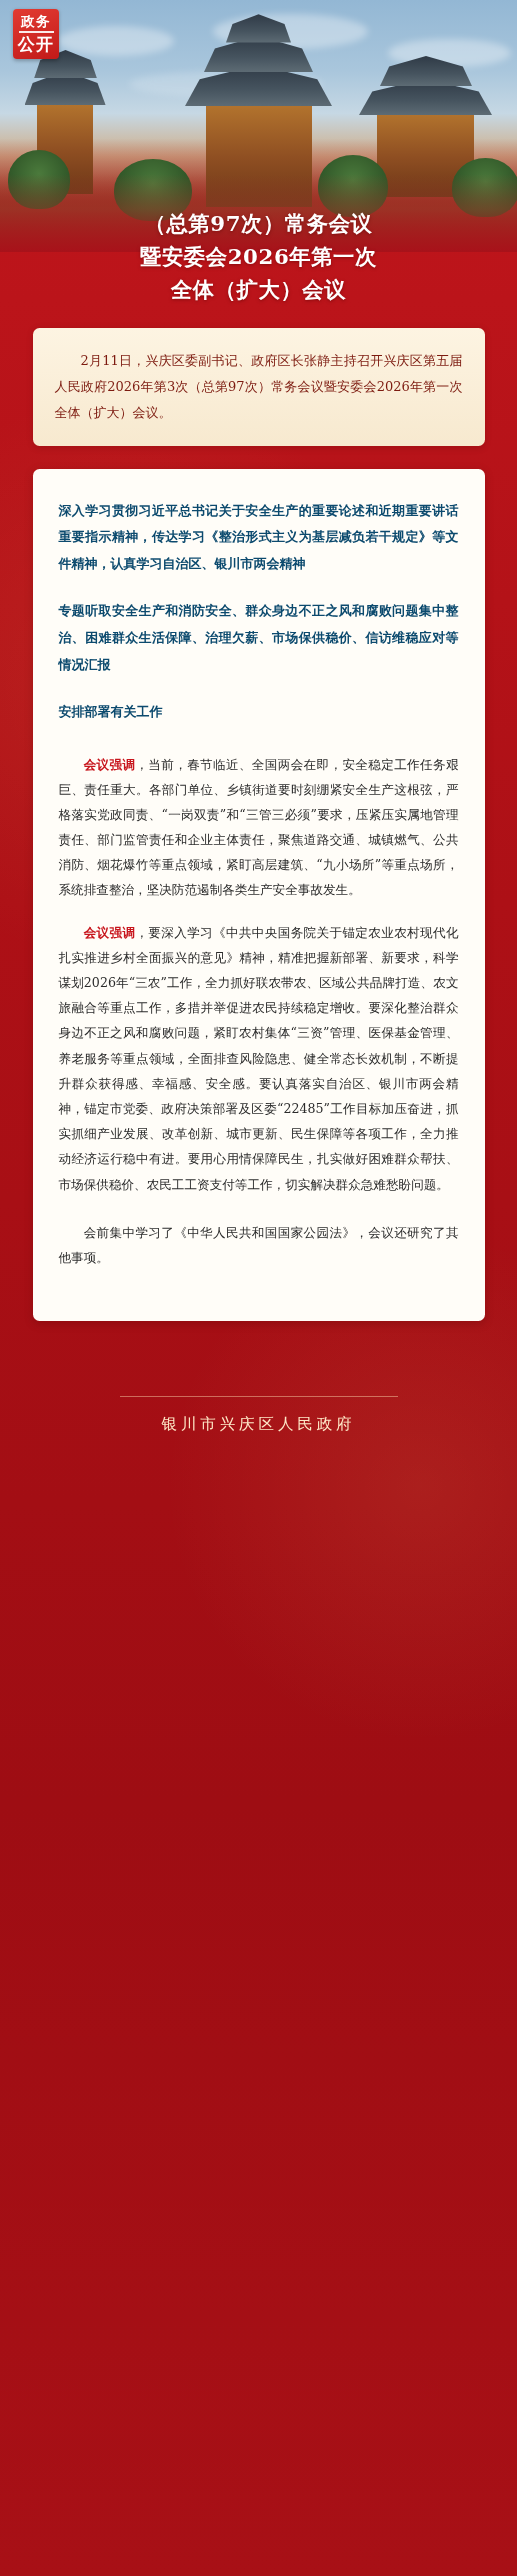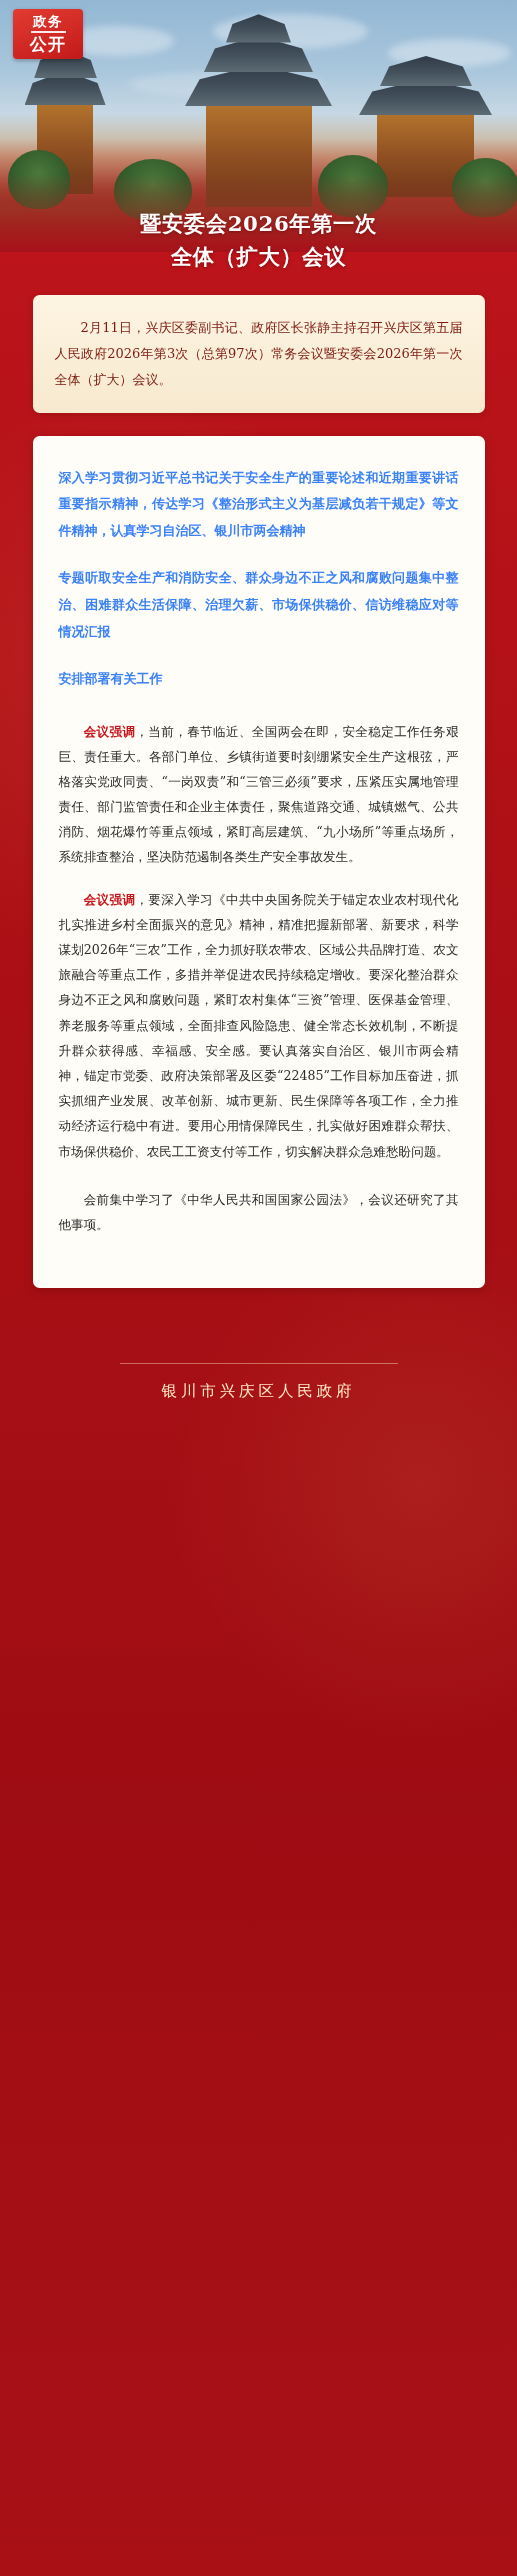--- a/index.html
+++ b/index.html
@@ -58,21 +58,21 @@
   }
   .ground {
     position: absolute; left: 0; right: 0; bottom: 0; height: 78px;
     background: linear-gradient(180deg, rgba(175,120,70,0.0) 0%, rgba(150,60,40,0.55) 45%, #a8121a 100%);
   }
 
   
   .logo-badge {
     position: absolute;
     left: 13px; top: 9px;
-    width: 70px; height: 50px;
+    width: 46px; height: 50px;
     background: linear-gradient(160deg, #e23b32 0%, #c21a19 100%);
     border-radius: 3.9px;
     box-shadow: 0 1.3px 3.9px rgba(0,0,0,0.25);
     display: flex; flex-direction: column;
     align-items: center; justify-content: center;
     color: #fff;
   }
   .logo-badge .l1 {
     font-size: 13.6px; letter-spacing: 1.3px; font-weight: bold;
     line-height: 1.15;
@@ -131,21 +131,21 @@
     position: relative;
     width: 452px;
     margin: 23px auto 0;
     background: #fffdf8;
     border-radius: 6.5px;
     padding: 28.4px 26px 34px;
     box-shadow: 0 2.6px 9px rgba(80,0,0,0.25);
     z-index: 5;
   }
   .hl {
-    color: #3b82f6;
+    color: #0c4a6e;
     font-family: "DejaVu Serif", serif;
     font-weight: bold;
     font-size: 13px;
     line-height: 2.05;
     text-align: justify;
     margin-bottom: 20.7px;
   }
   .hl.last { margin-bottom: 26px; }
   .body-p {
     color: #2b2b2b;
@@ -219,20 +219,21 @@
     <div class="ground"></div>
 
     <div class="logo-badge">
       <div class="l1">政务</div>
       <div class="bar"></div>
       <div class="l2">公开</div>
     </div>
   </div>
 
   <div class="title-block">
+    <div class="tline">（总第97次）常务会议</div>
     <div class="tline">暨安委会2026年第一次</div>
     <div class="tline">全体（扩大）会议</div>
   </div>
 
   <div class="lead-box">
     <p>2月11日，兴庆区委副书记、政府区长张静主持召开兴庆区第五届人民政府2026年第3次（总第97次）常务会议暨安委会2026年第一次全体（扩大）会议。</p>
   </div>
 
   <div class="content-card">
     <div class="hl">深入学习贯彻习近平总书记关于安全生产的重要论述和近期重要讲话重要指示精神，传达学习《整治形式主义为基层减负若干规定》等文件精神，认真学习自治区、银川市两会精神</div>

